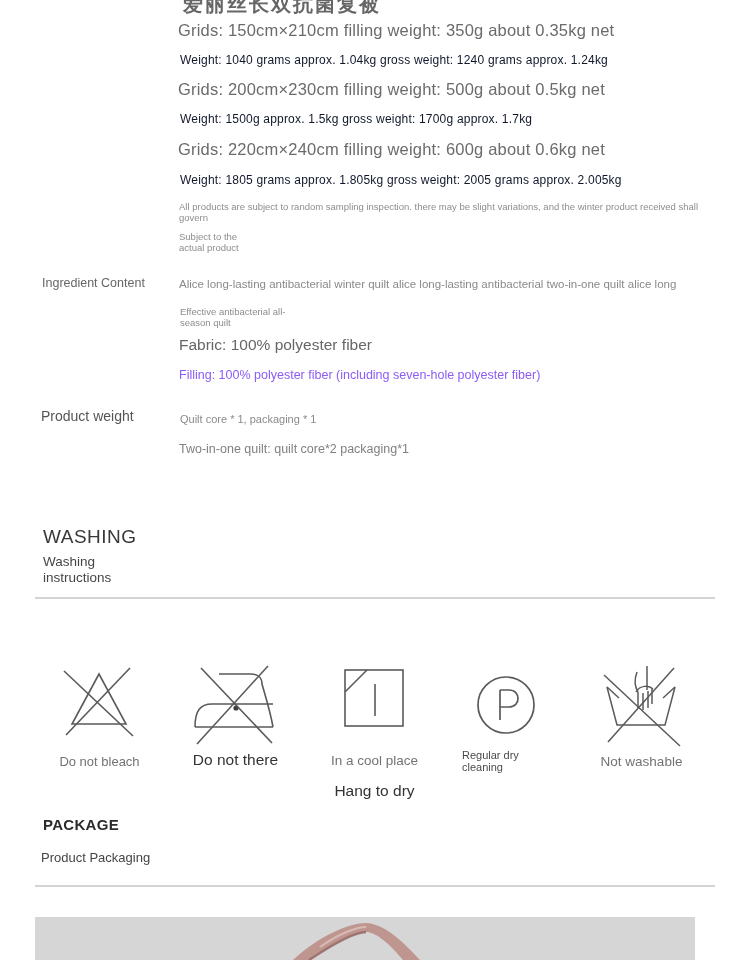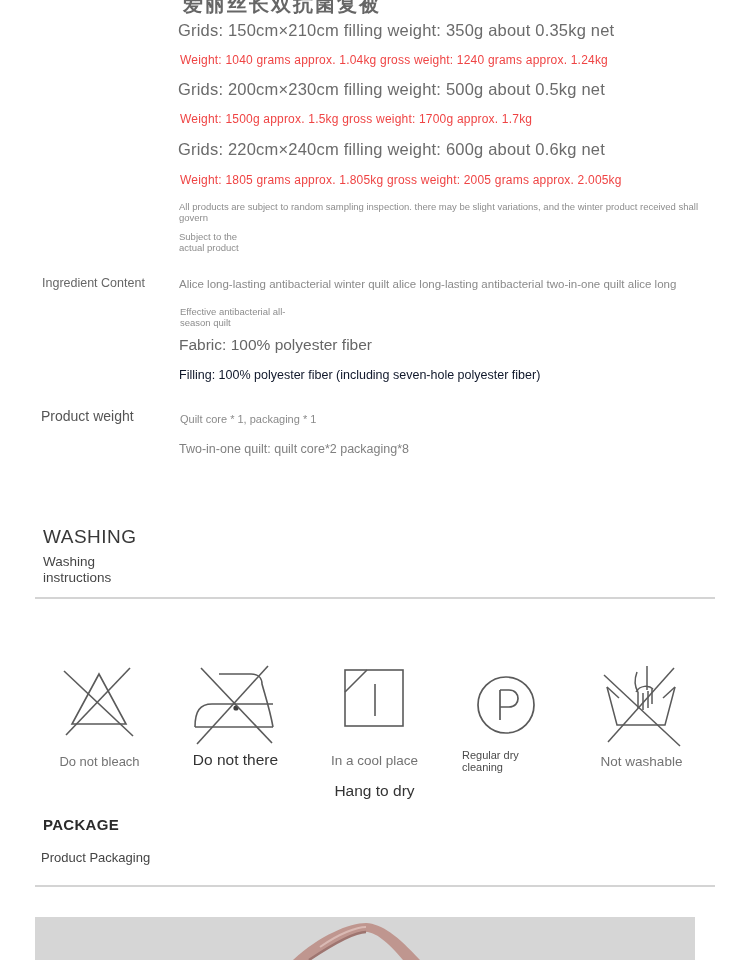--- a/index.html
+++ b/index.html
@@ -2,27 +2,27 @@
 <html><head>
 <meta charset="utf-8">
 <style>
   html,body{margin:0;padding:0;background:#fff;}
   #page{position:relative;width:750px;height:960px;background:#ffffff;overflow:hidden;
         font-family:"Liberation Sans",sans-serif;color:#666;}
   .abs{position:absolute;white-space:nowrap;}
   .pre{white-space:pre-line;}
   .cn-title{left:183px;top:-9px;font-size:20px;color:#4c4c4c;letter-spacing:2px;font-weight:bold;opacity:.85;}
   .grid-line{left:178px;font-size:16.5px;color:#6b6b6b;letter-spacing:.2px;}
-  .weight-line{left:180px;font-size:12px;color:#ef4444;letter-spacing:.2px;}
+  .weight-line{left:180px;font-size:12px;color:#0f172a;letter-spacing:.2px;}
   .tiny{font-size:9.5px;color:#8d8d8d;line-height:1.18;}
   .side-label{left:42px;font-size:12.5px;color:#666;}
   .side-label2{left:41px;font-size:14px;color:#555;}
   .mid-line{font-size:12px;color:#8a8a8a;}
   .fabric-line{left:179px;font-size:15.5px;color:#666;}
-  .filling-line{left:179px;font-size:12.5px;color:#0f172a;}
+  .filling-line{left:179px;font-size:12.5px;color:#8b5cf6;}
   .pd-line1{left:180px;font-size:11px;color:#8a8a8a;}
   .pd-line2{left:179px;font-size:12.5px;color:#808080;}
   .wash-head{left:43px;font-size:19px;color:#383838;letter-spacing:.5px;}
   .wash-sub{left:43px;font-size:13.5px;color:#454545;line-height:1.15;}
   .divider{position:absolute;left:35px;width:680px;height:2px;background:#d4d4d4;}
   .icon-label{position:absolute;text-align:center;font-size:13px;color:#737373;}
   .icon-label-lg{position:absolute;text-align:center;font-size:15.5px;color:#333;}
   .icon-label-sm{position:absolute;text-align:left;font-size:11px;color:#4a4a4a;line-height:1.12;}
   .pkg-head{left:43px;font-size:15px;font-weight:bold;color:#2b2b2b;letter-spacing:.3px;}
   .pkg-sub{left:41px;font-size:13px;color:#454545;}
@@ -50,21 +50,21 @@
 
   <div class="abs side-label" style="top:276px">Ingredient Content</div>
   <div class="abs mid-line" style="left:179px;top:278px;font-size:11.5px;">Alice long-lasting antibacterial winter quilt alice long-lasting antibacterial two-in-one quilt alice long</div>
   <div class="abs tiny pre" style="left:180px;top:306px;">Effective antibacterial all-
 season quilt</div>
   <div class="abs fabric-line" style="top:336px">Fabric: 100% polyester fiber</div>
   <div class="abs filling-line" style="top:368px">Filling: 100% polyester fiber (including seven-hole polyester fiber)</div>
 
   <div class="abs side-label2" style="top:408px">Product weight</div>
   <div class="abs pd-line1" style="top:413px">Quilt core * 1, packaging * 1</div>
-  <div class="abs pd-line2" style="top:442px">Two-in-one quilt: quilt core*2 packaging*8</div>
+  <div class="abs pd-line2" style="top:442px">Two-in-one quilt: quilt core*2 packaging*1</div>
 
   <div class="abs wash-head" style="top:526px">WASHING</div>
   <div class="abs wash-sub pre" style="top:554px">Washing
 instructions</div>
   <div class="divider" style="top:597px"></div>
 
   <div class="abs" style="left:57px;top:662px;">
     <svg width="85" height="80" viewBox="0 0 85 80" fill="none" stroke="#5a5a5a" stroke-width="1.6">
       <path d="M42,12 L15,62 L69,62 Z"></path>
       <path d="M7,9 L76,74"></path>

